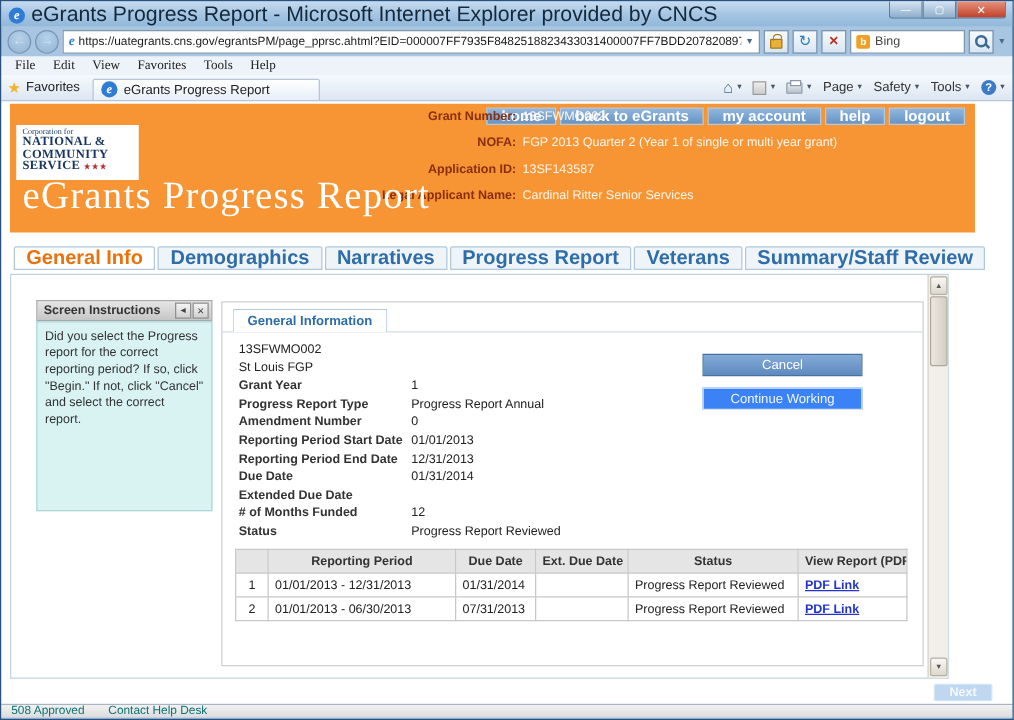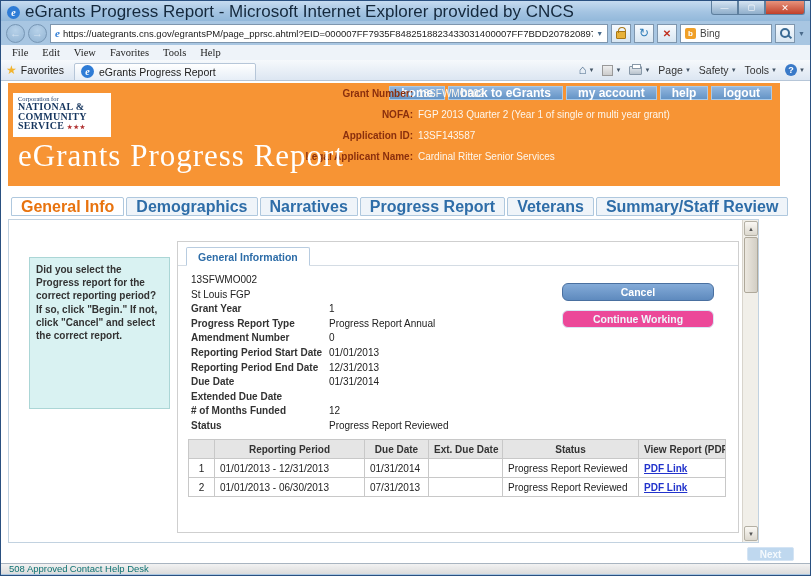--- a/index.html
+++ b/index.html
@@ -78,21 +78,21 @@
 
   .banner{ position:absolute; left:7px; top:2px; width:772px; height:103px; background:#F79434; }
   .nav-buttons{ position:absolute; top:3px; right:8px; display:flex; gap:3px; }
   .nav-btn{ height:14px; padding:0 11px; background:linear-gradient(#92B6DE,#6494C6);
             border:1px solid #AACAE8; color:#fff; font-size:12px; font-weight:bold;
             display:flex; align-items:center; white-space:nowrap; }
   .grant-info{ position:absolute; left:170px; top:4px; display:grid;
                grid-template-columns:235px auto; column-gap:5px; row-gap:8px; }
   .gi-label{ font-size:10px; font-weight:bold; color:#8A2F0D; text-align:right; line-height:13px; }
   .gi-value{ font-size:10px; color:#FDF6EC; line-height:13px; white-space:nowrap; }
-  .logo-box{ position:absolute; left:5px; top:10px; width:98px; height:44px; background:#fff; padding:2px 5px 0; }
+  .logo-box{ position:absolute; left:5px; top:17px; width:98px; height:44px; background:#fff; padding:2px 5px 0; }
   .logo-sub{ font-size:6.5px; color:#1B3A66; font-family:"Liberation Serif",serif; }
   .logo-line{ font-size:10px; font-weight:bold; color:#15355E; font-family:"Liberation Serif",serif;
               letter-spacing:.3px; line-height:9.5px; }
   .logo-stars{ color:#B03030; font-size:6px; letter-spacing:1px; }
   .page-title{ position:absolute; left:10px; top:55px; font-family:"Liberation Serif",serif;
                font-size:31px; color:#fff; letter-spacing:1px; white-space:nowrap; }
 
   .tabs{ position:absolute; left:10px; top:116px; display:flex; gap:2px; }
   .tab{ height:19px; padding:0 9px; display:flex; align-items:center; font-size:16px; font-weight:bold;
         color:#2E6DA8; background:#EFF4F9; border:1px solid #AFC8DE; border-radius:2px 2px 0 0; white-space:nowrap; }
@@ -101,35 +101,35 @@
   .frame{ position:absolute; left:7px; top:138px; width:751px; height:324px;
           border:1px solid #C2D2E0; background:#fff; }
 
   .si-header{ position:absolute; left:20px; top:20px; width:141px; height:17px;
               background:linear-gradient(#E6E6E6,#C6C6C6); border:1px solid #A8A8A8;
               display:flex; align-items:center; padding:0 2px 0 5px; }
   .si-title{ font-size:10px; font-weight:bold; color:#333; flex:1; }
   .si-btn{ width:13px; height:13px; background:linear-gradient(#F4F4F4,#D0D0D0); border:1px solid #909090;
            font-size:7px; color:#444; display:flex; align-items:center; justify-content:center; margin-left:1px; }
   .si-body{ position:absolute; left:20px; top:37px; width:141px; height:152px; background:#D9F2F2;
-            border:1px solid #ABD6D6; padding:5px 6px; font-size:10px; color:#333; line-height:1.32;font-weight:bold; }
+            border:1px solid #ABD6D6; padding:5px 6px; font-size:10px; color:#333; line-height:1.32; }
 
   .panel{ position:absolute; left:168px; top:21px; width:562px; height:292px; background:#fff; border:1px solid #CFCFCF; }
   .section-tab{ position:absolute; left:8px; top:5px; height:19px; padding:0 11px; display:flex;
                 align-items:center; font-size:10.5px; font-weight:bold; color:#2E6DA8; background:#fff;
                 border:1px solid #B8CCE0; border-bottom:1px solid #fff; z-index:2; border-radius:2px 2px 0 0; }
   .section-line{ position:absolute; left:0; right:0; top:23px; border-top:1px solid #D4DCE4; }
   .fields{ position:absolute; left:13px; top:32px; }
   .frow{ height:14.6px; display:flex; }
   .flabel{ width:138px; font-size:10px; font-weight:bold; color:#333; flex:none; }
   .fvalue{ font-size:10px; color:#222; white-space:nowrap; }
-  .btn{ position:absolute; width:152px; height:18px; display:flex; align-items:center; justify-content:center;
-        font-size:10.5px; font-weight:bold; border-radius:6px; }
+  .btn{ position:absolute; width:128px; height:18px; display:flex; align-items:center; justify-content:center;
+        font-size:10.5px; font-weight:normal; border-radius:0; }
   .btn-cancel{ left:384px; top:41px; background:linear-gradient(#84ABD8,#5E8ABE); border:1px solid #4A70A0; color:#fff; }
-  .btn-continue{ left:384px; top:68px; background:#ec4899; border:1px solid #D8E6F4; color:#EFF6FC; }
+  .btn-continue{ left:384px; top:68px; background:#3b82f6; border:1px solid #D8E6F4; color:#EFF6FC; }
 
   .rpt-table{ position:absolute; left:10px; top:197px; border-collapse:collapse; table-layout:fixed; width:537px; }
   .rpt-table th,.rpt-table td{ border:1px solid #C8C8C8; font-size:10px; padding:3px 5px; height:19px;
                                overflow:hidden; white-space:nowrap; }
   .rpt-table th{ background:#E5E5E5; color:#333; text-align:center; font-weight:bold; }
   .rpt-table td{ color:#222; }
   .num-cell{ text-align:center; }
   .pdf-link{ color:#2233CC; font-weight:bold; text-decoration:underline; cursor:pointer; }
 
   .scrollbar{ position:absolute; top:0; right:0; width:16px; height:322px; background:#F1EFE9; border-left:1px solid #D8D4CC; }
@@ -138,21 +138,21 @@
            font-size:6px; color:#555; }
   .sb-up{ top:1px; } .sb-down{ bottom:1px; }
   .sb-thumb{ position:absolute; left:1px; top:17px; width:14px; height:56px;
              background:linear-gradient(90deg,#ECE8E0,#D2CEC4); border:1px solid #AEA89A; border-radius:2px; }
 
   .next-btn{ position:absolute; left:746px; top:466px; width:47px; height:14px; background:#BFD8EF;
              border:1px solid #D4E4F4; border-radius:2px; color:#F4F9FD; font-size:10px; font-weight:bold;
              display:flex; align-items:center; justify-content:center; }
 
   .statusbar{ height:11px; background:linear-gradient(#F2F2F2,#DCDCDC); border-top:1px solid #A8B4C0;
-              display:flex; align-items:center; padding-left:8px; gap:2px; }
+              display:flex; align-items:center; padding-left:8px; gap:19px; }
   .status-link{ font-size:9.5px; color:#0E7272; line-height:10px; white-space:nowrap; }
 </style>
 </head>
 <body>
 
 <div class="window">
 
   <div class="titlebar">
     <span class="ie-icon">e</span>
     <span class="title-text">eGrants Progress Report - Microsoft Internet Explorer provided by CNCS</span>
@@ -273,20 +273,25 @@
       <div class="tab active">General Info</div>
       <div class="tab">Demographics</div>
       <div class="tab">Narratives</div>
       <div class="tab">Progress Report</div>
       <div class="tab">Veterans</div>
       <div class="tab">Summary/Staff Review</div>
     </div>
 
     <div class="frame">
 
+      <div class="si-header">
+        <span class="si-title">Screen Instructions</span>
+        <span class="si-btn">◄</span>
+        <span class="si-btn">✕</span>
+      </div>
       <div class="si-body">Did you select the Progress report for the correct reporting period? If so, click "Begin." If not, click "Cancel" and select the correct report.</div>
 
       <div class="panel">
         <div class="section-tab">General Information</div>
         <div class="section-line"></div>
 
         <div class="fields">
           <div class="frow">
             <span class="fvalue">13SFWMO002</span>
           </div>

